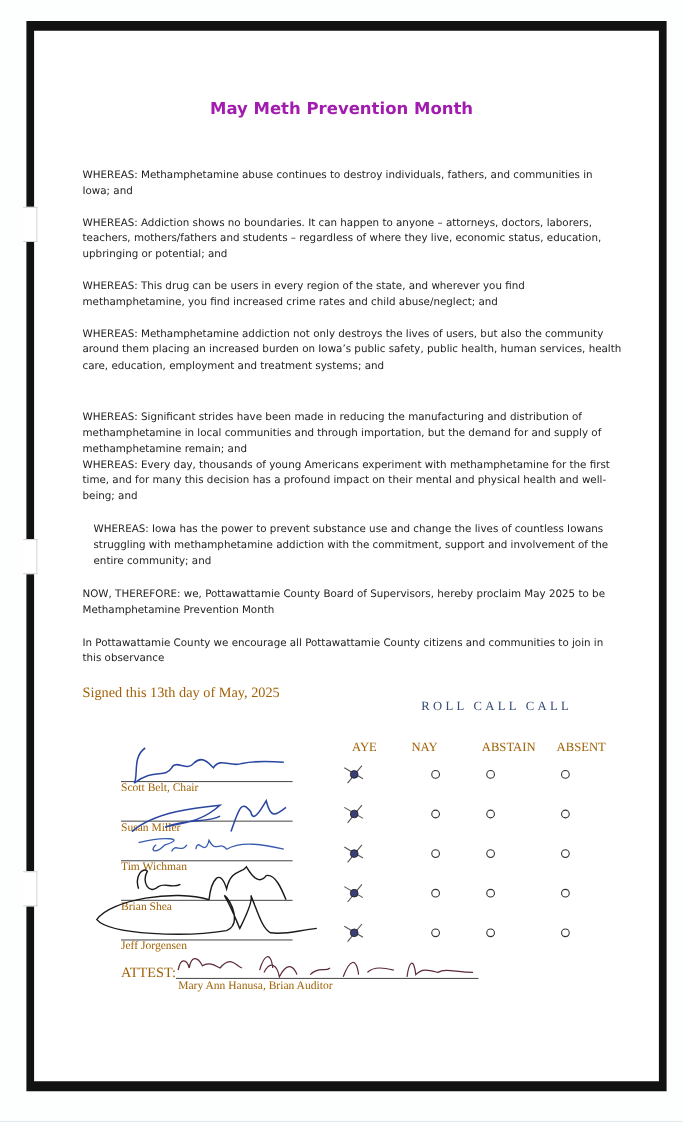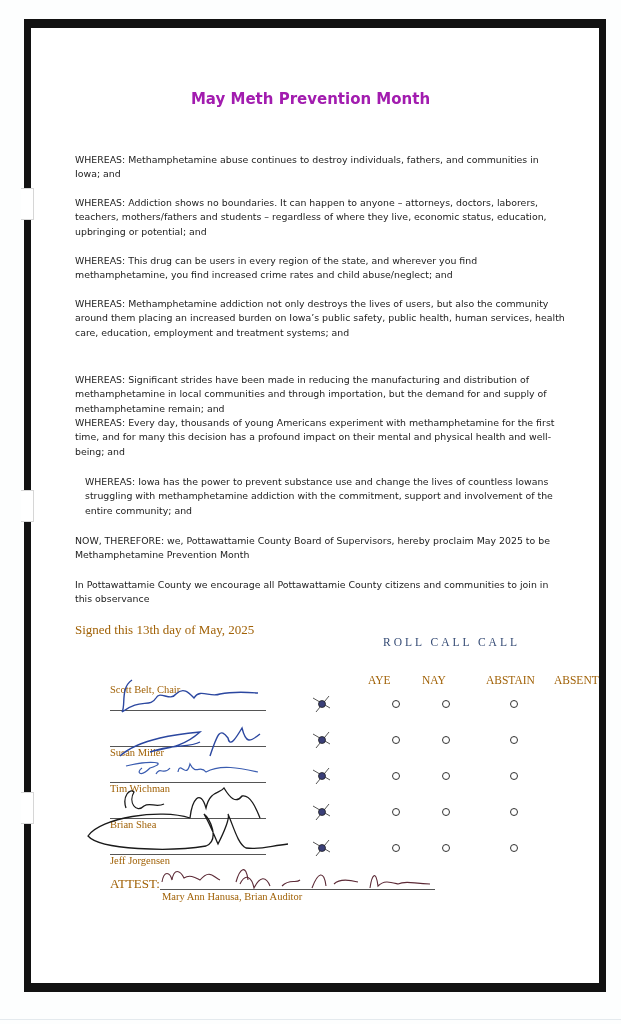--- a/index.html
+++ b/index.html
@@ -29,21 +29,21 @@
   .para {
     position:absolute; left:75px; width:490px;
     font-family:"DejaVu Sans", sans-serif; font-size:9.4px; line-height:14.3px; color:#222;
     white-space:normal;
   }
   .serif { font-family:"Liberation Serif", serif; color:#a16207; }
   .signed { position:absolute; left:75px; top:622px; font-size:13px; }
   .rollcall {
     position:absolute; left:383px; top:636px; font-size:11.5px; letter-spacing:3px; color:#344a74;
   }
-  .vh { position:absolute; top:674px; font-size:11.5px;margin-left:48px; }
+  .vh { position:absolute; top:674px; font-size:11.5px; }
   .sigline { position:absolute; left:110px; width:156px; height:1px; background:#555; }
   .nm { position:absolute; left:110px; font-size:10.5px; }
   .circle {
     position:absolute; width:6px; height:6px; border:1px solid #333; border-radius:50%;
   }
   .mark { position:absolute; width:24px; height:24px; }
   .sig { position:absolute; }
   .attest { position:absolute; left:110px; top:876px; font-size:13px; }
   .attline { position:absolute; left:160px; top:889px; width:275px; height:1px; background:#555; }
   .audname { position:absolute; left:162px; top:891px; font-size:10.5px; }
@@ -72,21 +72,21 @@
 <div class="serif signed">Signed this 13th day of May, 2025</div>
 <div class="serif rollcall">ROLL CALL CALL</div>
 
 <div class="serif vh" style="left:320px;">AYE</div>
 <div class="serif vh" style="left:374px;text-align:right;">NAY</div>
 <div class="serif vh" style="left:438px;">ABSTAIN</div>
 <div class="serif vh" style="left:506px;">ABSENT</div>
 
 <div id="rows">
     <div class="sigline" style="top: 710px;"></div>
-    <div class="serif nm" style="top: 684px;">Scott Belt, Chair</div>
+    <div class="serif nm" style="top: 711px;">Scott Belt, Chair</div>
     <svg class="mark" width="24" height="24" style="left: 310px; top: 692px;">
       <line x1="3" y1="6" x2="20" y2="16" stroke="#555" stroke-width="1"></line>
       <line x1="19" y1="4" x2="6" y2="20" stroke="#555" stroke-width="1"></line>
       <circle cx="12" cy="12" r="3.5" fill="#3a3f78" stroke="#222" stroke-width="0.8"></circle>
     </svg>
     <div class="circle" style="left: 392px; top: 700px;"></div>
     <div class="circle" style="left: 442px; top: 700px;"></div>
     <div class="circle" style="left: 510px; top: 700px;"></div>
     <div class="sigline" style="top: 746px;"></div>
     <div class="serif nm" style="top: 747px;">Susan Miller</div>

